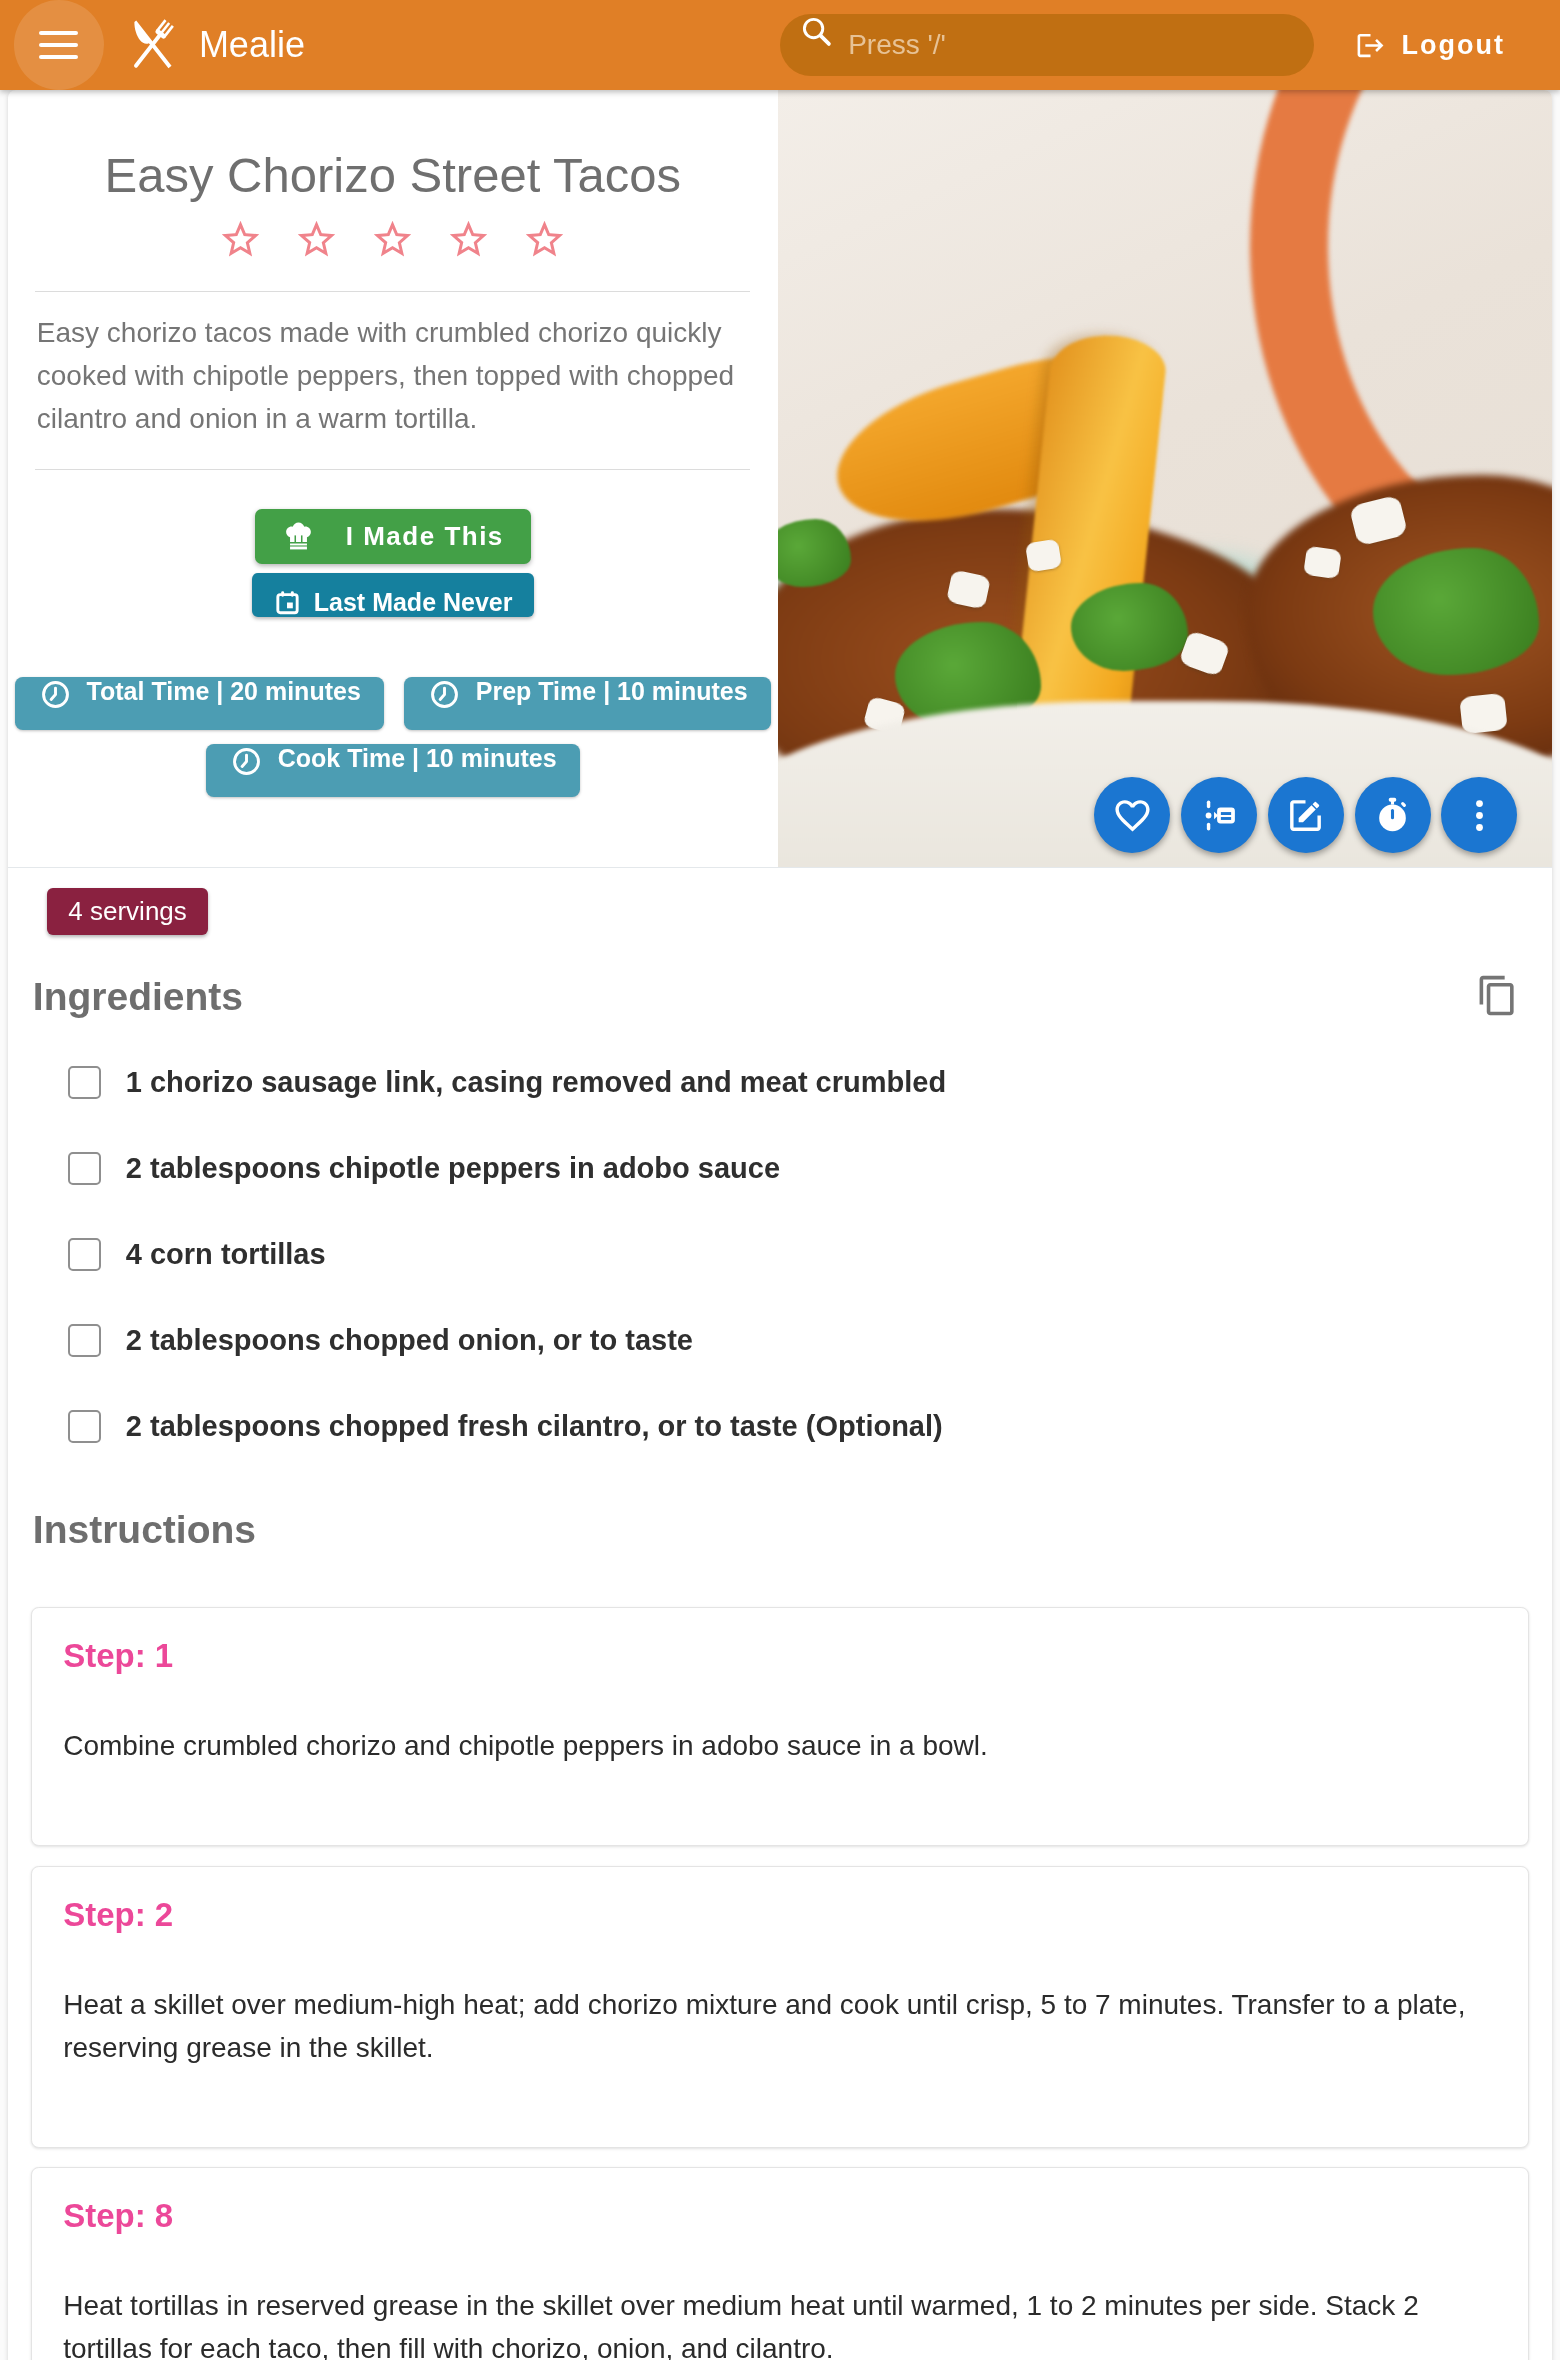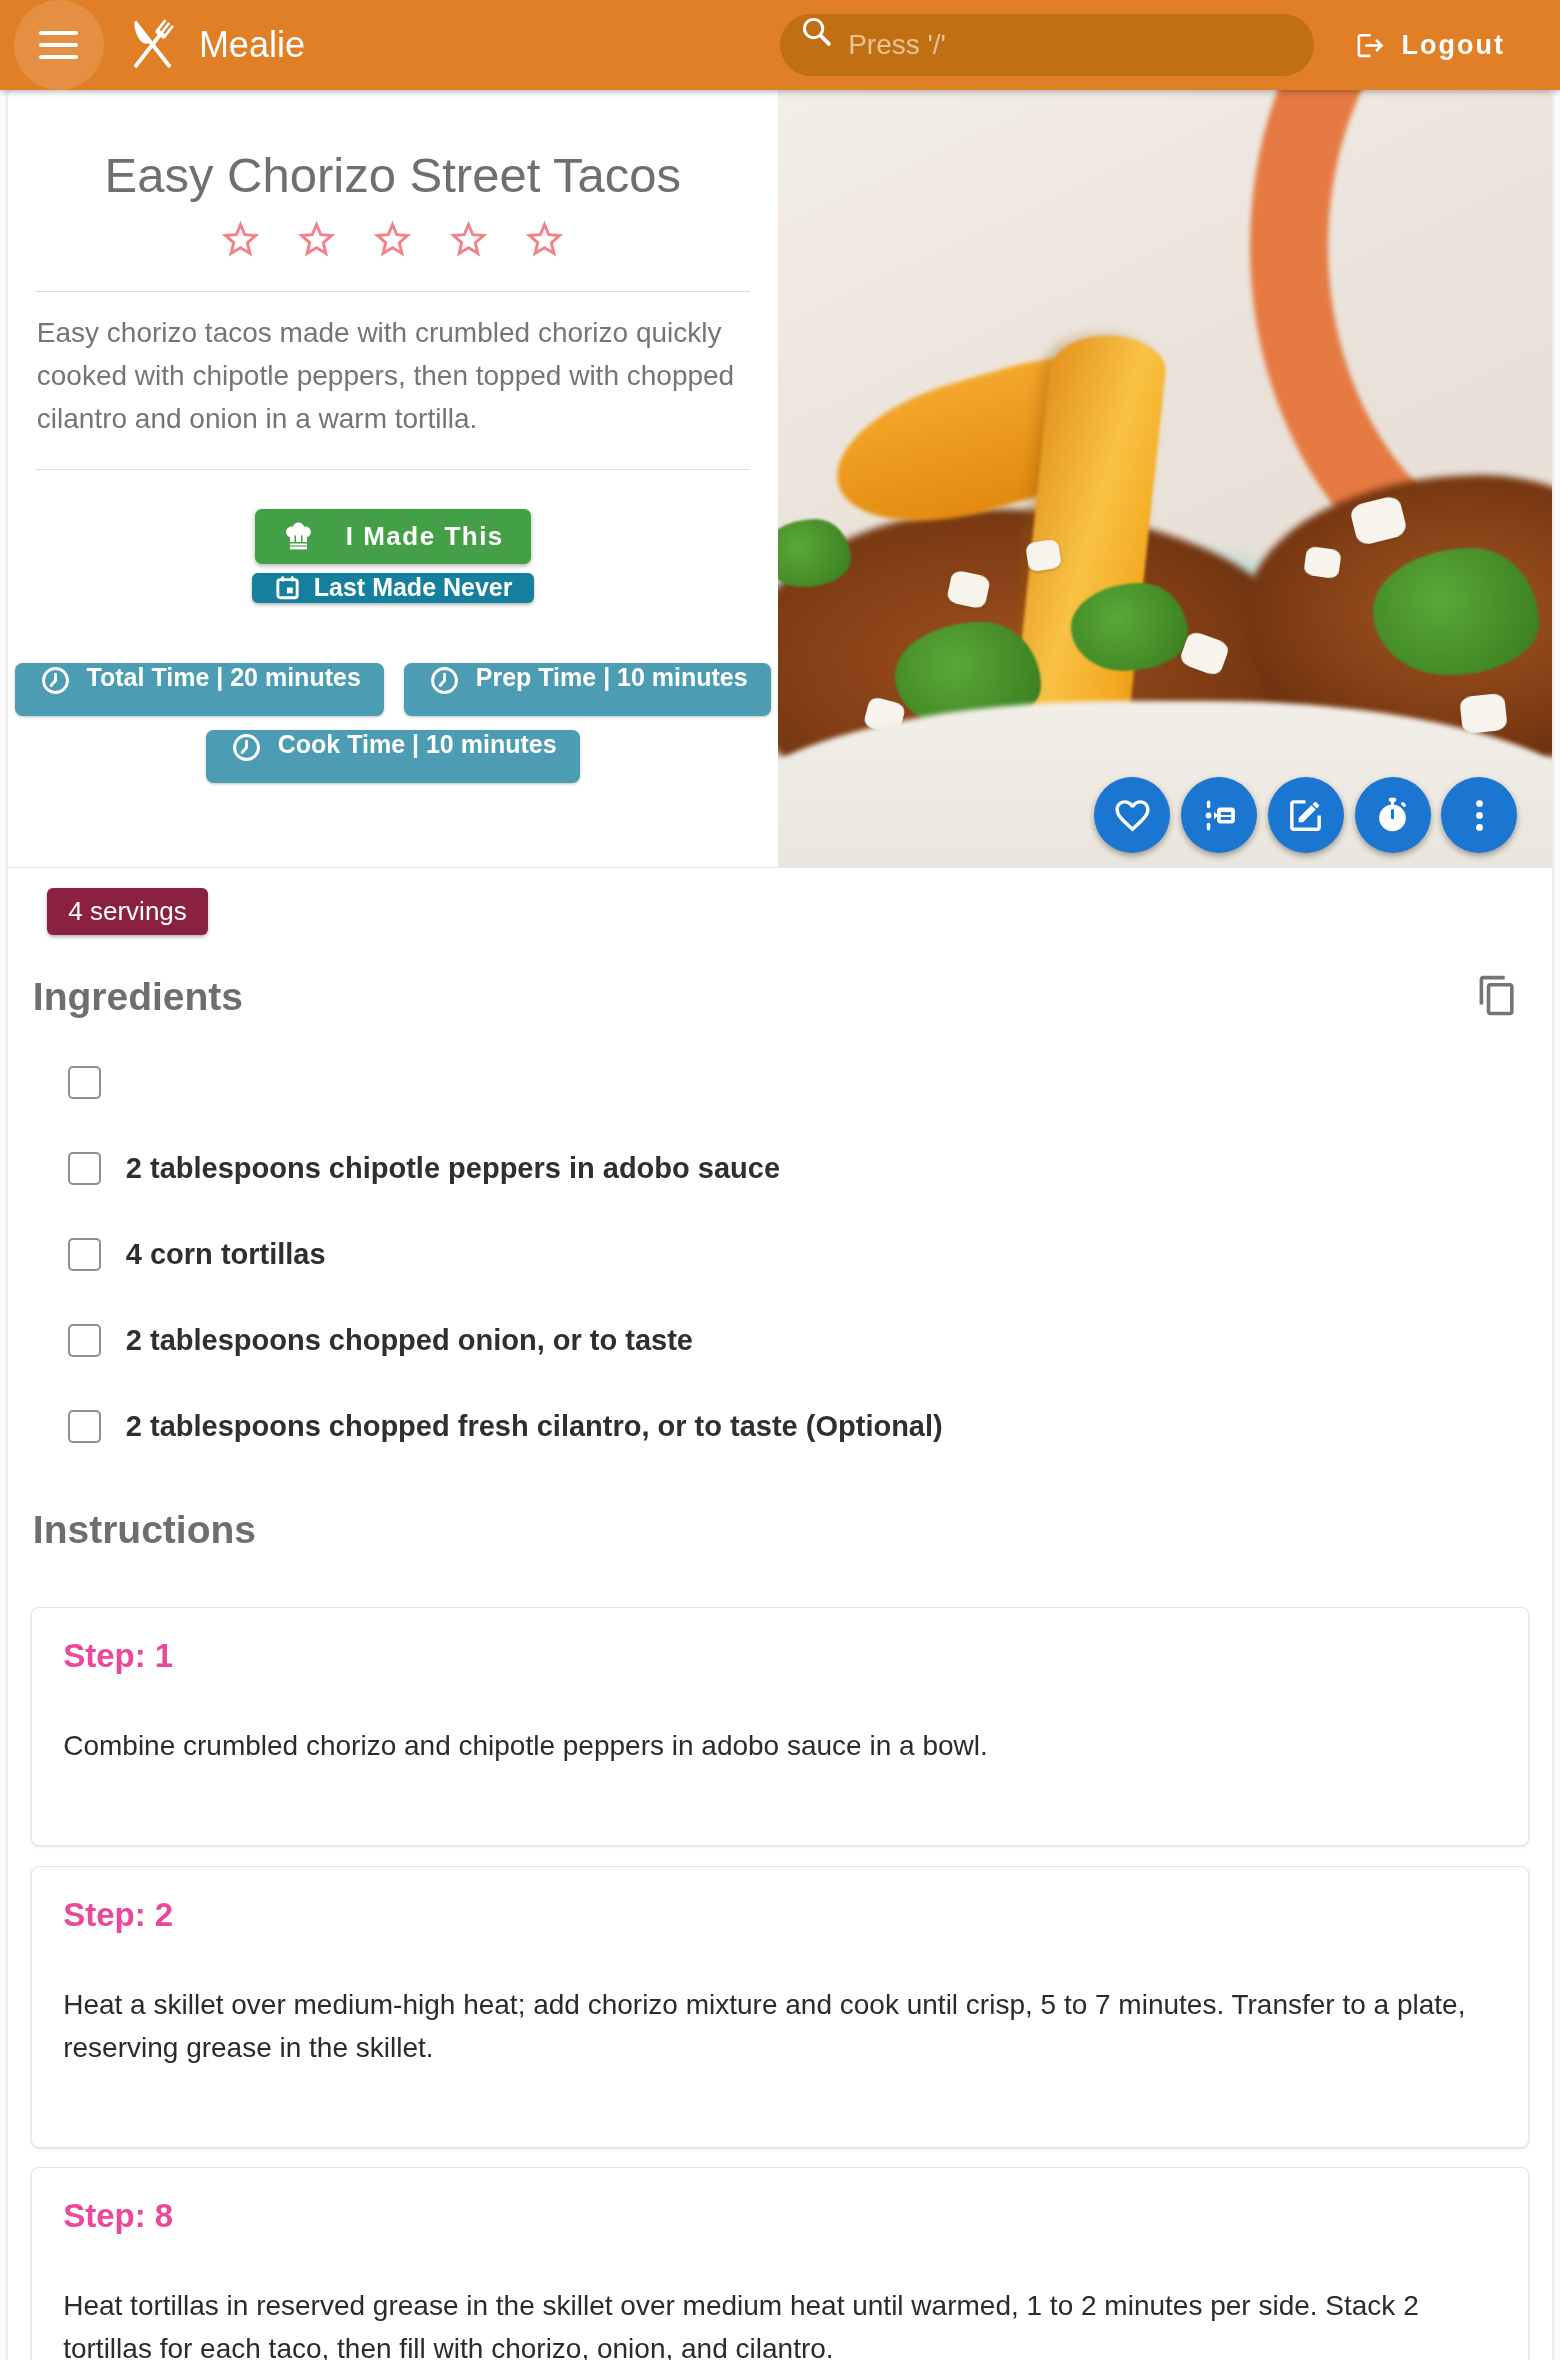--- a/index.html
+++ b/index.html
@@ -33,23 +33,23 @@
   .stars{ margin-top:13.7px; display:flex; gap:31px; }
   .stars svg{ width:45px; height:45px; cursor:pointer; }
   .divider{ width:calc(100% - 55px); border:none; border-top:1px solid #dcdcdc; margin-top:29px; }
   .description{ margin-top:19.5px; padding:0 29px; align-self:stretch;
     font-size:28px; line-height:43px; color:#757575; }
   .made-btn{ margin-top:39px; height:55px; padding:0 27px; border:none; border-radius:6.8px;
     background:#43A047; color:#fff; font-size:26px; font-weight:700; letter-spacing:1.5px;
     display:flex; align-items:center; gap:31px; box-shadow:0 2px 4.9px rgba(0,0,0,.3);
     cursor:pointer; font-family:inherit; }
   .made-btn svg{ width:33px; height:33px; }
-  .lastmade-btn{ margin-top:8.8px; height:30px; padding:0 21.5px; border:none; border-radius:5.9px;
+  .lastmade-btn{ margin-top:8.8px; height:44px; padding:0 21.5px; border:none; border-radius:5.9px;
     background:#15809E; color:#fff; font-size:25px; font-weight:600;
-    display:flex; align-items:flex-start; gap:11.7px; box-shadow:0 2px 3.9px rgba(0,0,0,.28);
+    display:flex; align-items:flex-end; gap:11.7px; box-shadow:0 2px 3.9px rgba(0,0,0,.28);
     cursor:pointer; font-family:inherit; }
   .lastmade-btn svg{ width:29px; height:29px; }
   .chips-row{ display:flex; gap:19.5px; }
   .chips-row.first{ margin-top:60px; }
   .chips-row.second{ margin-top:13.7px; }
   .chip{ height:53px; border-radius:7.8px; background:#4C9DB3; color:#fff;
     display:flex; gap:13.7px; padding:0 23.4px;
     font-size:25px; font-weight:600; box-shadow:0 1px 2.9px rgba(0,0,0,.25); }
   .chip svg{ width:35px; height:35px; }
 
@@ -293,20 +293,21 @@
     <h2>Ingredients</h2>
     <button class="copy-btn">
       <svg viewBox="0 0 24 24" fill="#757575">
         <path d="M16 1H4c-1.1 0-2 .9-2 2v14h2V3h12V1zm3 4H8c-1.1 0-2 .9-2 2v14c0 1.1.9 2 2 2h11c1.1 0 2-.9 2-2V7c0-1.1-.9-2-2-2zm0 16H8V7h11v14z"></path>
       </svg>
     </button>
   </div>
   <div class="ing-list" id="ingredient-list">
       <div class="ing-row">
         <div class="checkbox"></div>
+        <span class="ing-label">1 chorizo sausage link, casing removed and meat crumbled</span>
       </div>
       <div class="ing-row">
         <div class="checkbox"></div>
         <span class="ing-label">2 tablespoons chipotle peppers in adobo sauce</span>
       </div>
       <div class="ing-row">
         <div class="checkbox"></div>
         <span class="ing-label">4 corn tortillas</span>
       </div>
       <div class="ing-row">

